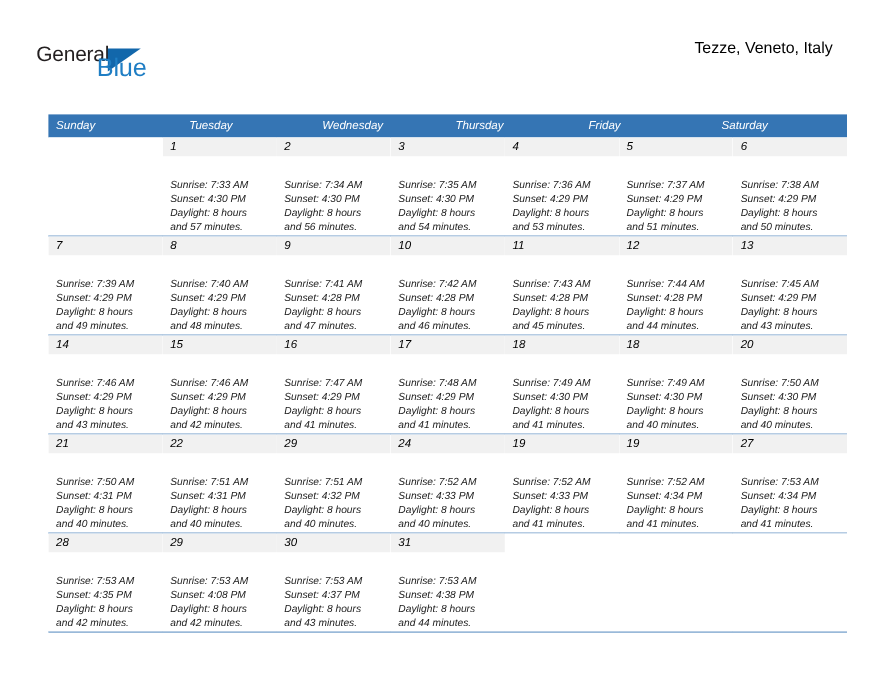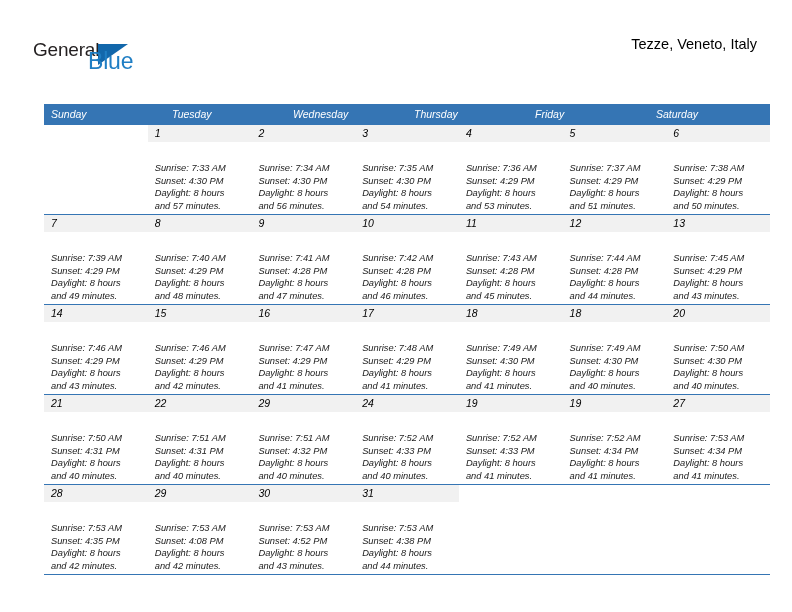--- a/index.html
+++ b/index.html
@@ -526,21 +526,21 @@
                 <div class="day-line">Daylight: 8 hours</div>
                 <div class="day-line">and 42 minutes.</div>
               </div>
             </div>
             <div class="day-cell filled">
               <div class="daynum-band">
                 <div class="daynum">30</div>
               </div>
               <div class="day-lines">
                 <div class="day-line">Sunrise: 7:53 AM</div>
-                <div class="day-line">Sunset: 4:52 PM</div>
+                <div class="day-line">Sunset: 4:37 PM</div>
                 <div class="day-line">Daylight: 8 hours</div>
                 <div class="day-line">and 43 minutes.</div>
               </div>
             </div>
             <div class="day-cell filled">
               <div class="daynum-band">
                 <div class="daynum">31</div>
               </div>
               <div class="day-lines">
                 <div class="day-line">Sunrise: 7:53 AM</div>

